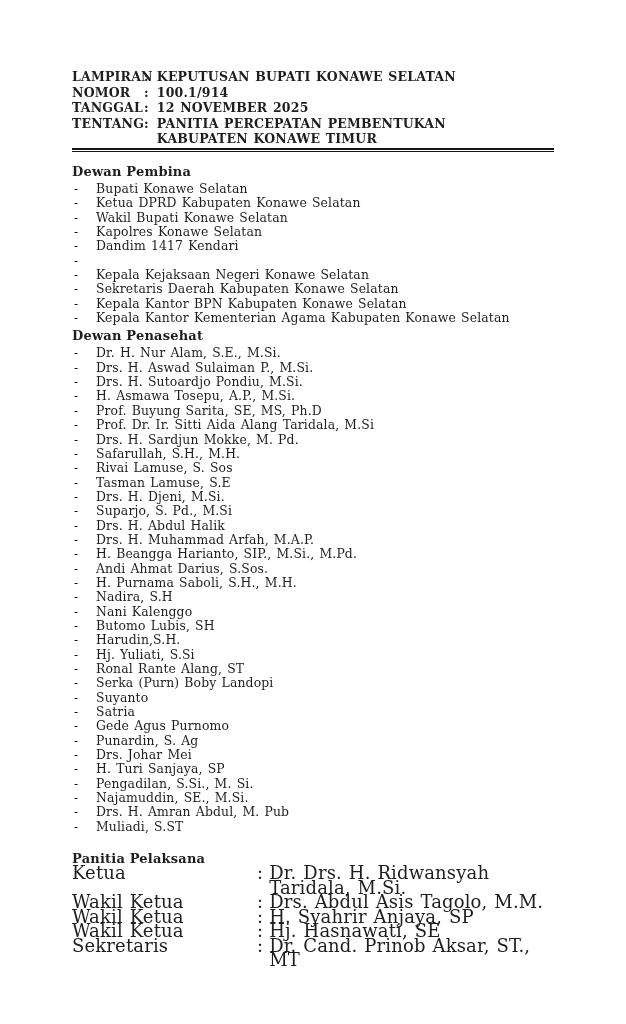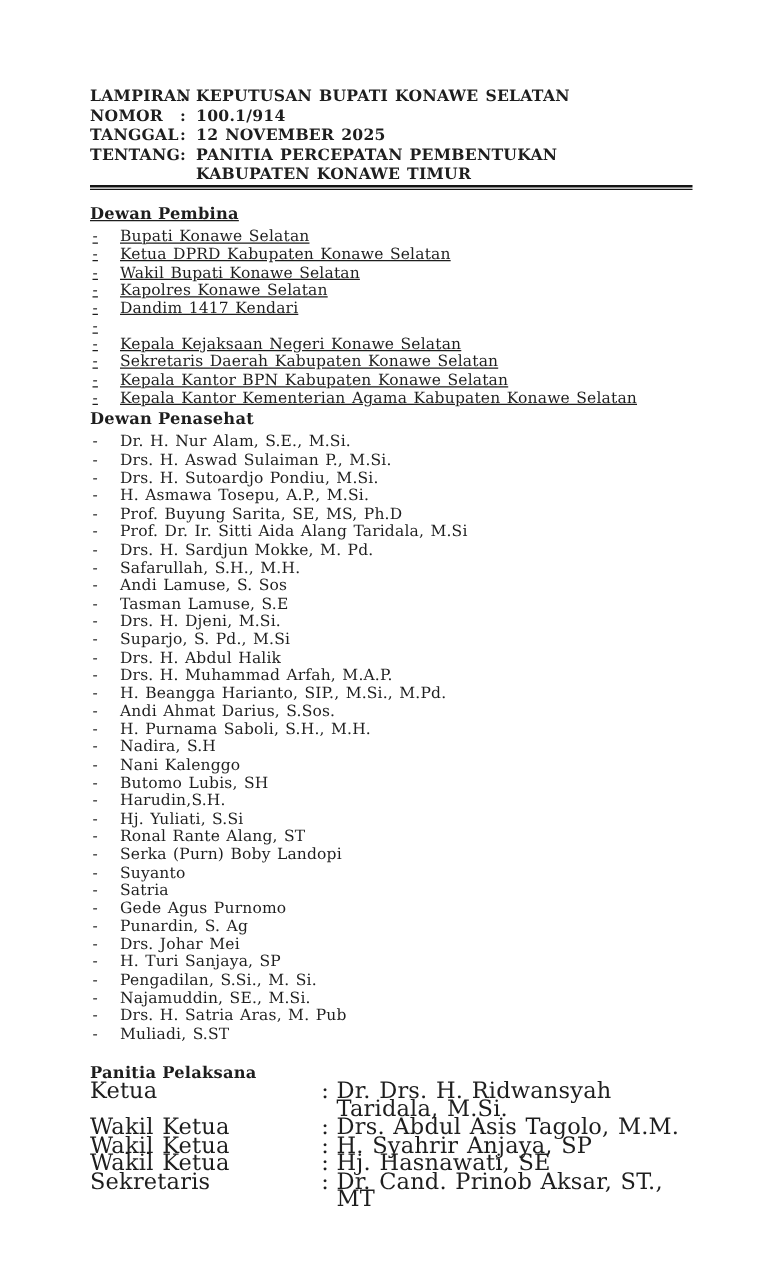--- a/index.html
+++ b/index.html
@@ -44,21 +44,21 @@
     width: 100%;
   }
 
   
   .section-title {
     font-weight: bold;
     font-size: 13px;
     line-height: 15px;
     letter-spacing: 0.2px;
   }
-  .sec-pembina { margin-top: 12px; text-decoration: underline; }
+  .sec-pembina { margin-top: 12px; }
   .sec-penasehat { margin-top: 3px; }
   .member-list { margin-top: 3px; }
   .member {
     display: flex;
     align-items: flex-start;
     font-size: 12.4px;
     line-height: 14.35px;
     letter-spacing: 0.15px;
     word-spacing: 1px;
     padding-left: 2px;
@@ -209,21 +209,21 @@
           <span class="mname">Drs. H. Sardjun Mokke, M. Pd.</span>
         </div>
 
         <div class="member">
           <span class="dash">-</span>
           <span class="mname">Safarullah, S.H., M.H.</span>
         </div>
 
         <div class="member">
           <span class="dash">-</span>
-          <span class="mname">Andi Lamuse, S. Sos</span>
+          <span class="mname">Rivai Lamuse, S. Sos</span>
         </div>
 
         <div class="member">
           <span class="dash">-</span>
           <span class="mname">Tasman Lamuse, S.E</span>
         </div>
 
         <div class="member">
           <span class="dash">-</span>
           <span class="mname">Drs. H. Djeni, M.Si.</span>
@@ -329,21 +329,21 @@
           <span class="mname">Pengadilan, S.Si., M. Si.</span>
         </div>
 
         <div class="member">
           <span class="dash">-</span>
           <span class="mname">Najamuddin, SE., M.Si.</span>
         </div>
 
         <div class="member">
           <span class="dash">-</span>
-          <span class="mname">Drs. H. Satria Aras, M. Pub</span>
+          <span class="mname">Drs. H. Amran Abdul, M. Pub</span>
         </div>
 
         <div class="member">
           <span class="dash">-</span>
           <span class="mname">Muliadi, S.ST</span>
         </div>
       </div>
   </div>
 
   <div class="section sec-panitia">

